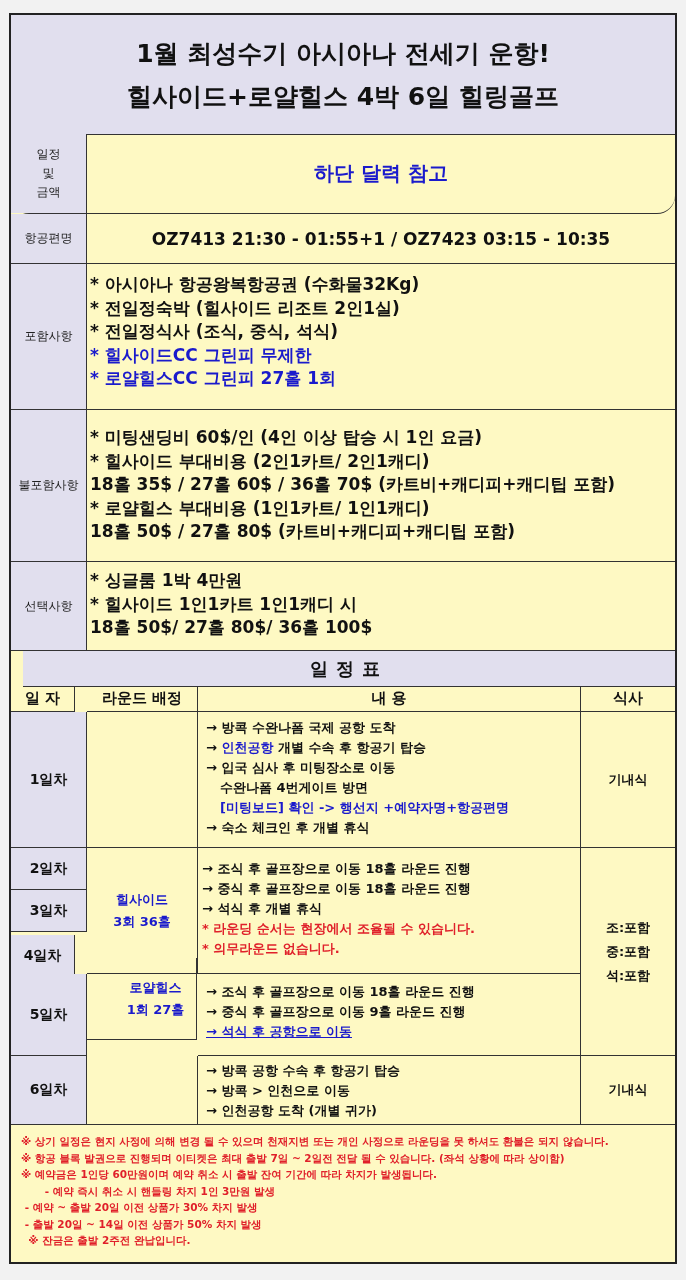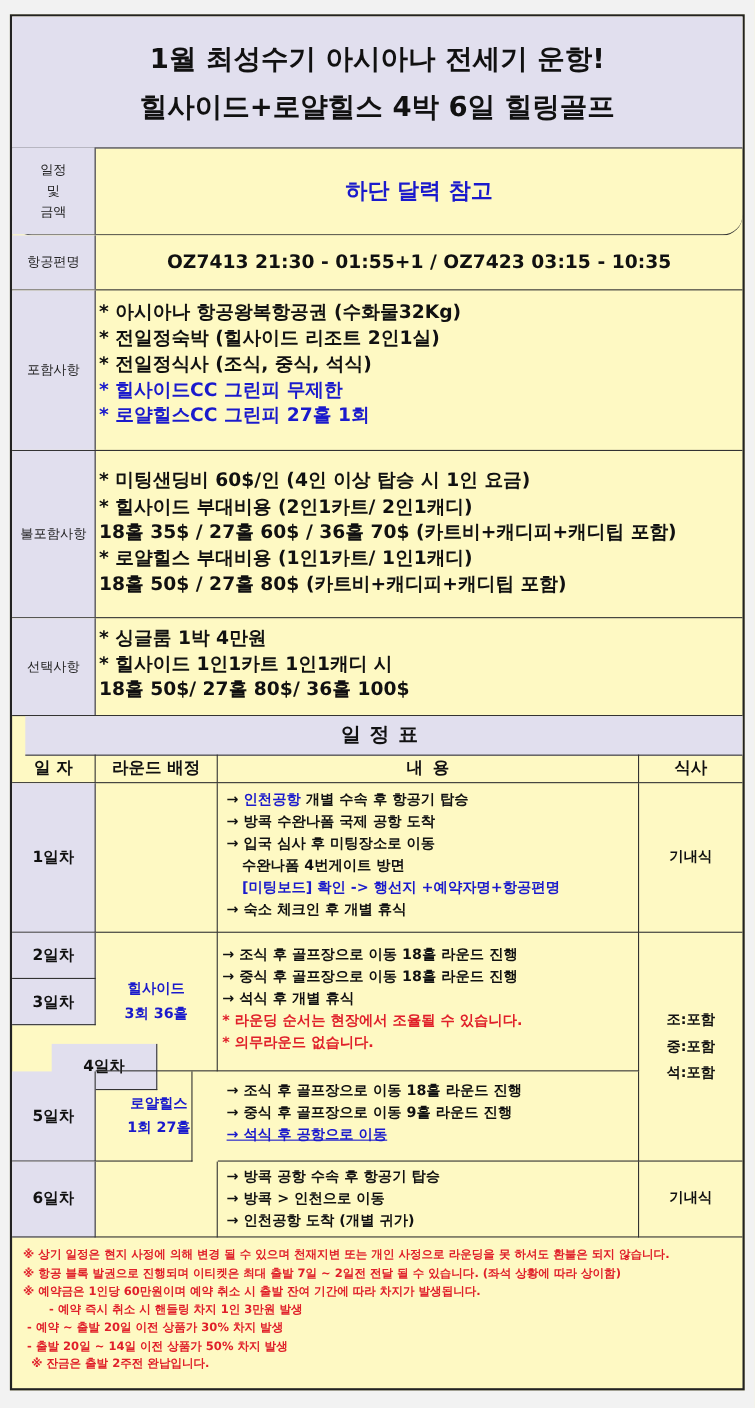--- a/index.html
+++ b/index.html
@@ -97,61 +97,61 @@
       <div>* 싱글룸 1박 4만원</div>
       <div>* 힐사이드 1인1카트 1인1캐디 시</div>
       <div>18홀 50$/ 27홀 80$/ 36홀 100$</div>
     </div>
   </div>
 
   <div class="sched-title lav">일정표</div>
 
   <div class="tbl">
 
-    <div class="cell hdr" style="left:0;top:0;width:76px;height:26px;">일 자</div>
+    <div class="cell hdr" style="left:0;top:0;width:64px;height:26px;">일 자</div>
     <div class="cell hdr" style="left:76px;top:0;width:111px;height:26px;">라운드 배정</div>
-    <div class="cell hdr" style="left:187px;top:0;width:383px;height:26px;font-family:Liberation Mono, monospace;">내 용</div>
+    <div class="cell hdr" style="left:187px;top:0;width:383px;height:26px;">내 용</div>
     <div class="cell hdr" style="left:570px;top:0;width:94px;height:26px;border-right:none;">식사</div>
 
     <div class="cell day lav" style="left:0;top:26px;width:76px;height:136px;">1일차</div>
     <div class="cell" style="left:76px;top:26px;width:111px;height:136px;"></div>
     <div class="cell desc" style="left:187px;top:26px;width:383px;height:136px;padding-top:6px;">
+      <div>→ 방콕 수완나폼 국제 공항 도착</div>
       <div><span>→ </span><span class="blue">인천공항</span><span> 개별 수속 후 항공기 탑승</span></div>
-      <div>→ 방콕 수완나폼 국제 공항 도착</div>
       <div>→ 입국 심사 후 미팅장소로 이동</div>
       <div style="padding-left:14px;">   수완나폼 4번게이트 방면</div>
       <div class="blue" style="padding-left:14px;">   [미팅보드] 확인 -&gt; 행선지 +예약자명+항공편명</div>
       <div>→ 숙소 체크인 후 개별 휴식</div>
     </div>
     <div class="cell meal" style="left:570px;top:26px;width:94px;height:136px;border-right:none;">기내식</div>
 
     <div class="cell day lav" style="left:0;top:162px;width:76px;height:42px;">2일차</div>
     <div class="cell day lav" style="left:0;top:204px;width:76px;height:42px;">3일차</div>
-    <div class="cell day lav" style="left:0;top:263px;width:96px;height:42px;margin-left:36px;">4일차</div>
+    <div class="cell day lav" style="left:0;top:249px;width:64px;height:42px;">4일차</div>
 
     <div class="cell round blue" style="left:76px;top:162px;width:111px;height:126px;">
       <div>힐사이드</div>
       <div>3회 36홀</div>
     </div>
     <div class="cell desc" style="left:187px;top:162px;width:383px;height:126px;padding-top:11px;padding-left:4px;">
       <div> → 조식 후 골프장으로 이동 18홀 라운드 진행</div>
       <div> → 중식 후 골프장으로 이동 18홀 라운드 진행</div>
       <div> → 석식 후 개별 휴식</div>
       <div class="red">* 라운딩 순서는 현장에서 조율될 수 있습니다.</div>
       <div class="red">* 의무라운드 없습니다.</div>
     </div>
 
     <div class="cell meal" style="left:570px;top:162px;width:94px;height:208px;border-right:none;">
       <div>조:포함</div>
       <div>중:포함</div>
       <div>석:포함</div>
     </div>
 
     <div class="cell day lav" style="left:0;top:288px;width:76px;height:82px;">5일차</div>
-    <div class="cell round blue" style="left:76px;top:288px;width:88px;height:82px;padding-left:28px;">
+    <div class="cell round blue" style="left:76px;top:272px;width:110px;height:82px;padding-left:28px;">
       <div>로얄힐스</div>
       <div>1회 27홀</div>
     </div>
     <div class="cell desc" style="left:187px;top:288px;width:383px;height:82px;padding-top:8px;">
       <div>→ 조식 후 골프장으로 이동 18홀 라운드 진행</div>
       <div>→ 중식 후 골프장으로 이동 9홀 라운드 진행</div>
       <div class="blue uline">→ 석식 후 공항으로 이동</div>
     </div>
 
     <div class="cell day lav" style="left:0;top:370px;width:76px;height:69px;">6일차</div>

